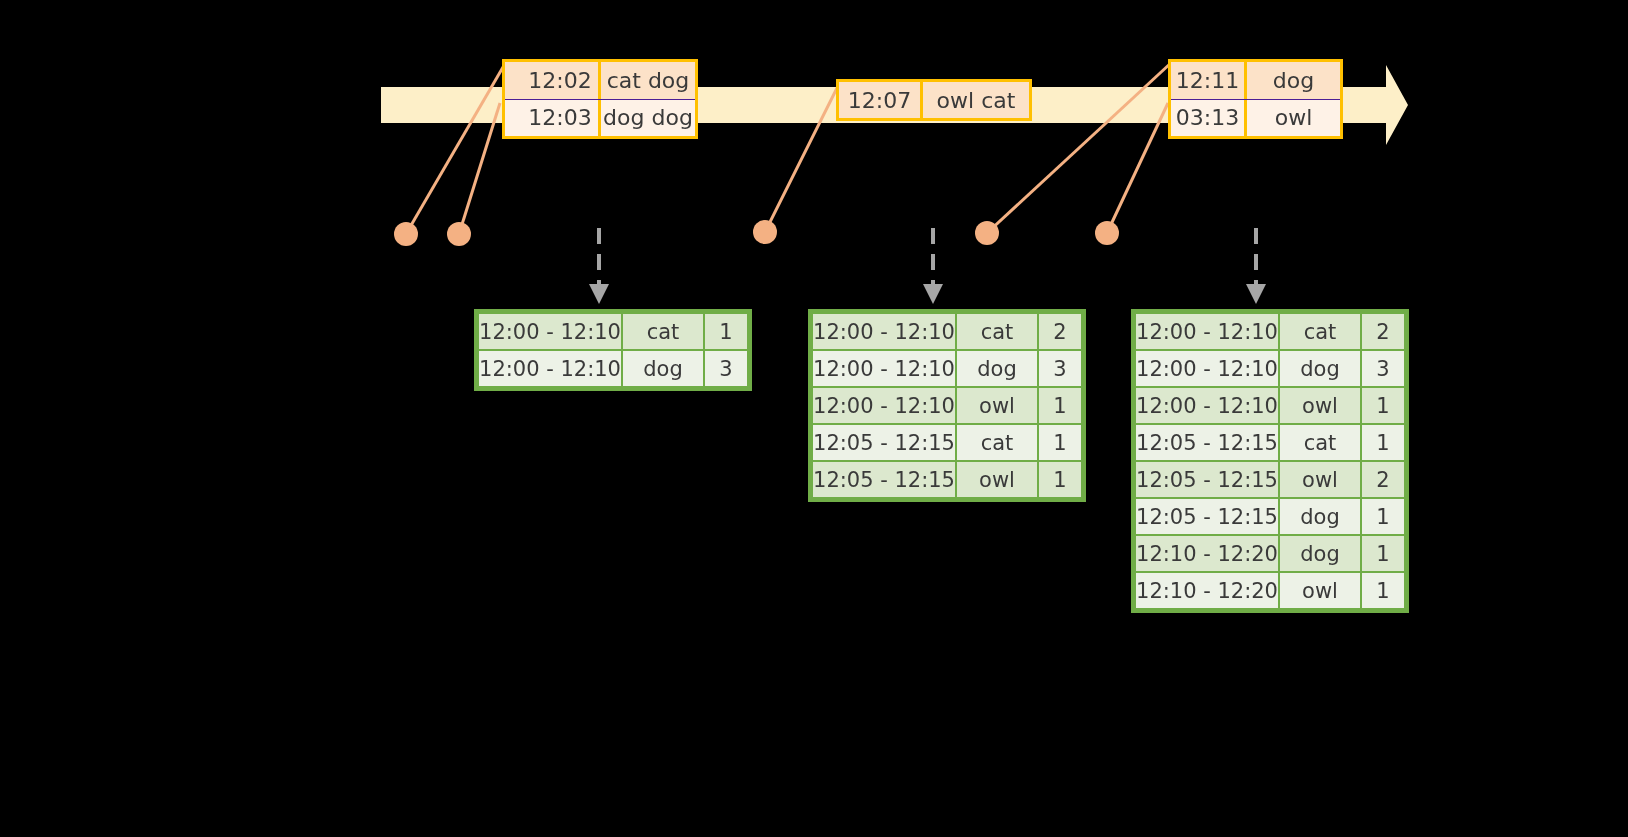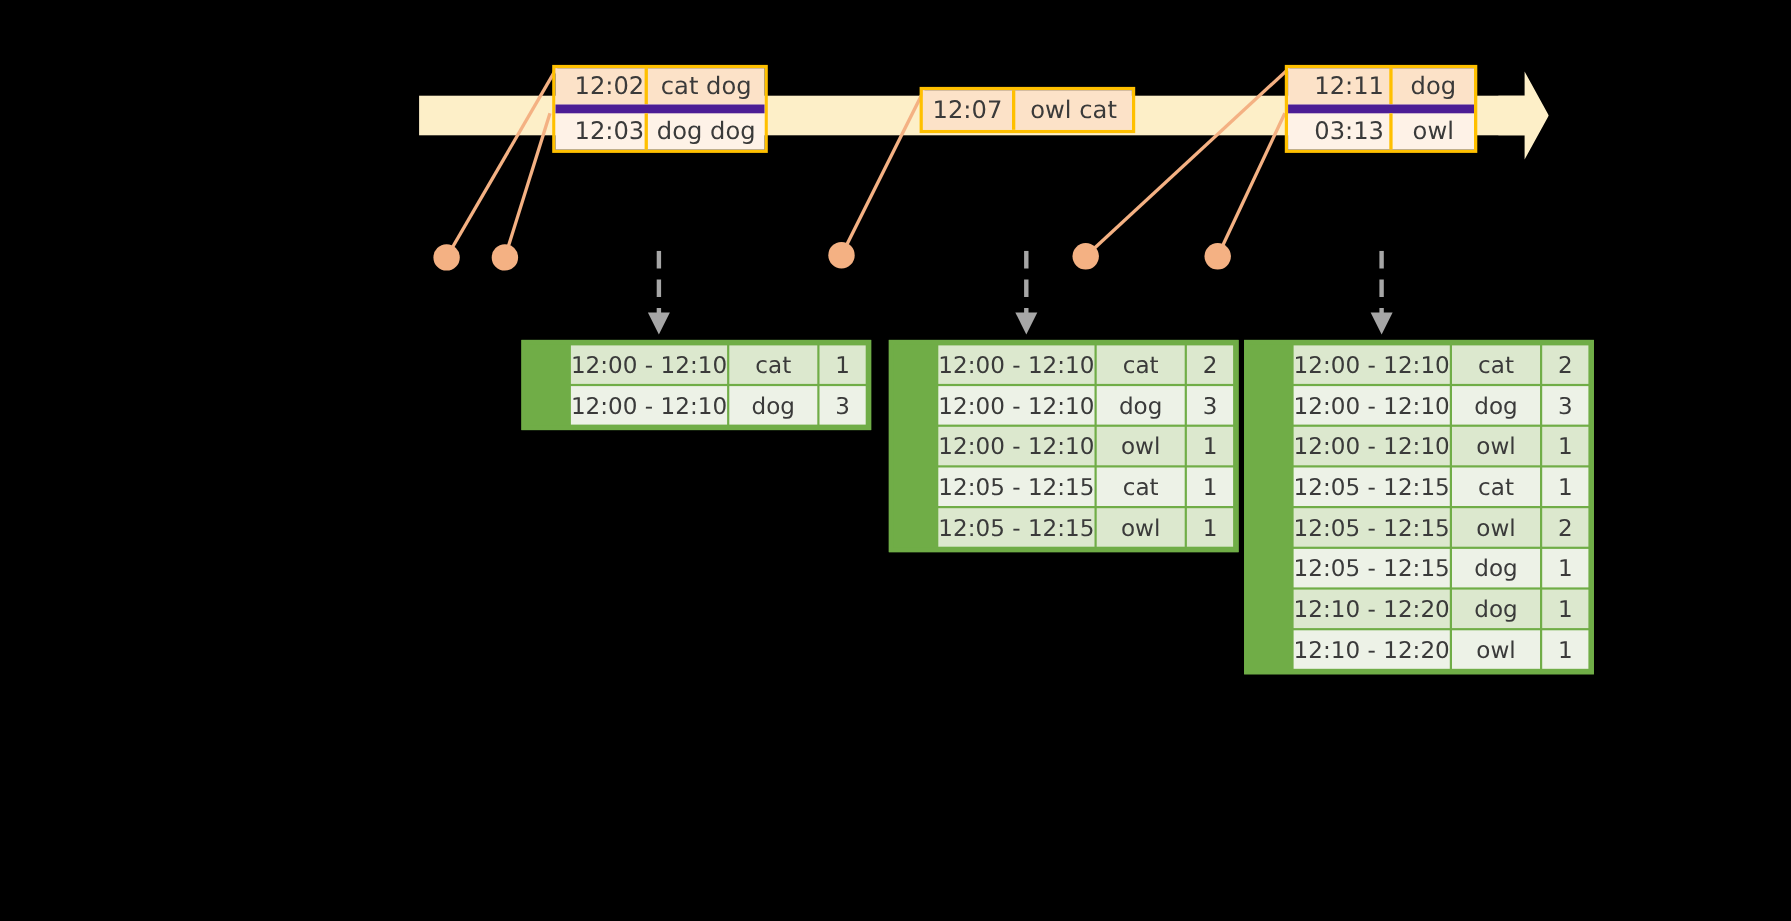--- a/index.html
+++ b/index.html
@@ -48,21 +48,21 @@
     flex-direction: column;
   }
   .evt-row {
     display: flex;
     flex-direction: row;
     flex: 1 1 auto;
     box-sizing: border-box;
   }
   .evt-row.shade-a { background: #FCE2C8; }
   .evt-row.shade-b { background: #FEF2E7; }
-  .evt-row + .evt-row { border-top: 8px solid #4c1d95; }
+  .evt-row + .evt-row { border-top: 1px solid #4c1d95; }
   .evt-time {
     box-sizing: border-box;
     border-right: 3px solid #FFC000;
     display: flex;
     align-items: center;
     justify-content: center;
     color: #3A3A3A;
     font-size: 22px;
     white-space: nowrap;
   }
@@ -71,25 +71,25 @@
     flex: 1 1 auto;
     display: flex;
     align-items: center;
     justify-content: center;
     color: #3A3A3A;
     font-size: 22px;
     white-space: nowrap;
   }
 
   #evt-box-1 { left: 502px; top: 59px;  width: 196px; height: 80px; }
-  #evt-box-1 .evt-time { width: 84px; padding-left: 17px; }
+  #evt-box-1 .evt-time { width: 96px; padding-left: 17px; }
   #evt-box-2 { left: 836px; top: 79px;  width: 196px; height: 42px; }
   #evt-box-2 .evt-time { width: 84px; }
   #evt-box-3 { left: 1168px; top: 59px; width: 175px; height: 80px; }
-  #evt-box-3 .evt-time { width: 76px; margin-left: 19px; }
+  #evt-box-3 .evt-time { width: 76px; }
 
   
   .connectors {
     position: absolute;
     left: 0; top: 0;
     width: 1628px; height: 837px;
     pointer-events: none;
   }
 
   
@@ -99,21 +99,20 @@
     box-sizing: border-box;
     background: #70AD47;
     display: flex;
     flex-direction: column;
   }
   .res-row {
     display: flex;
     flex-direction: row;
     height: 37px;
     box-sizing: border-box;
-    margin-left: 40px;
   }
   .res-cell {
     box-sizing: border-box;
     display: flex;
     align-items: center;
     justify-content: center;
     color: #3A3A3A;
     font-size: 21px;
     white-space: nowrap;
     margin: 1px;

